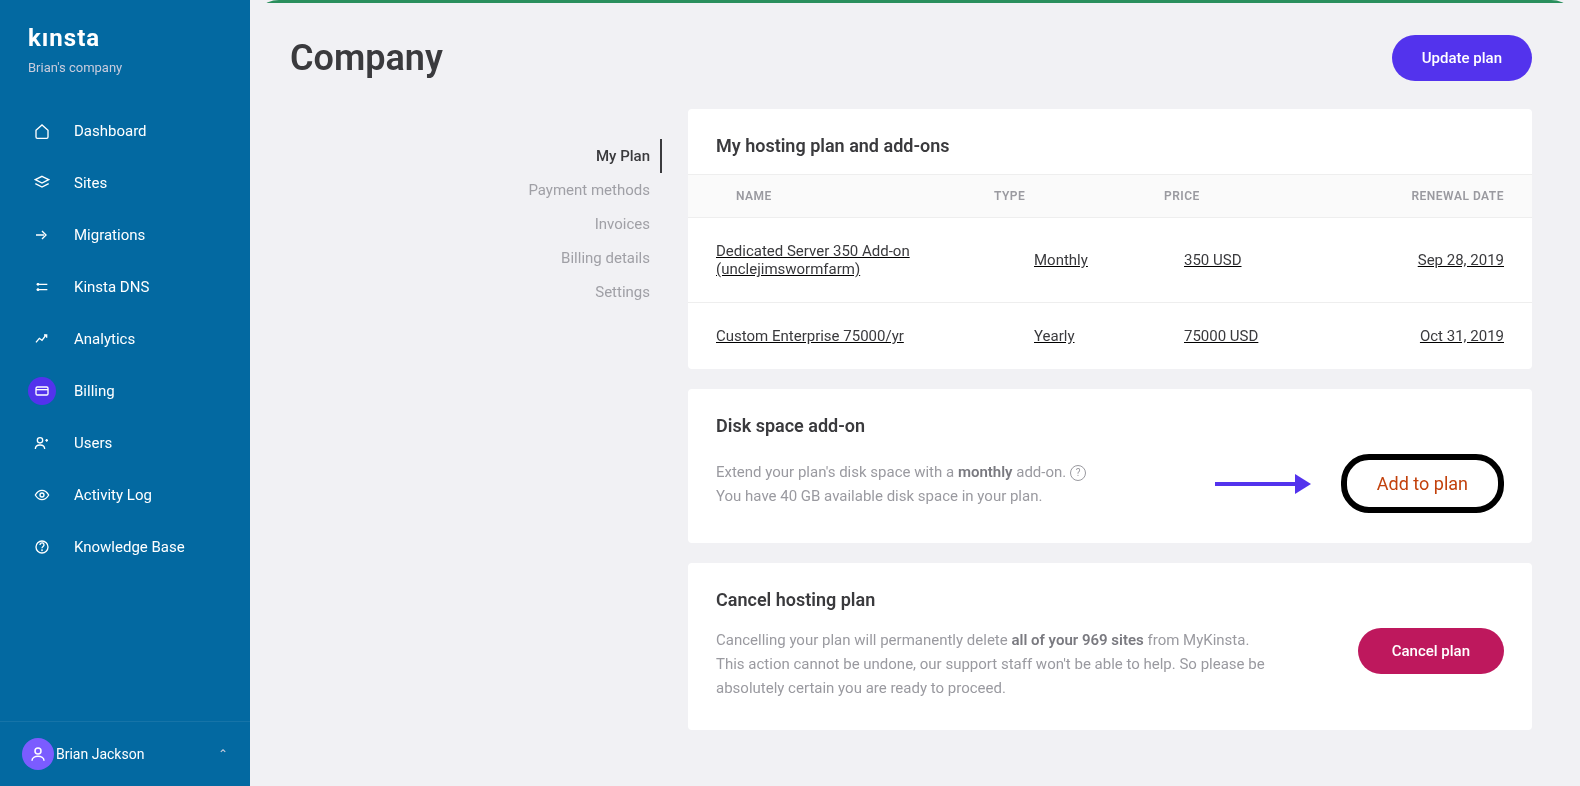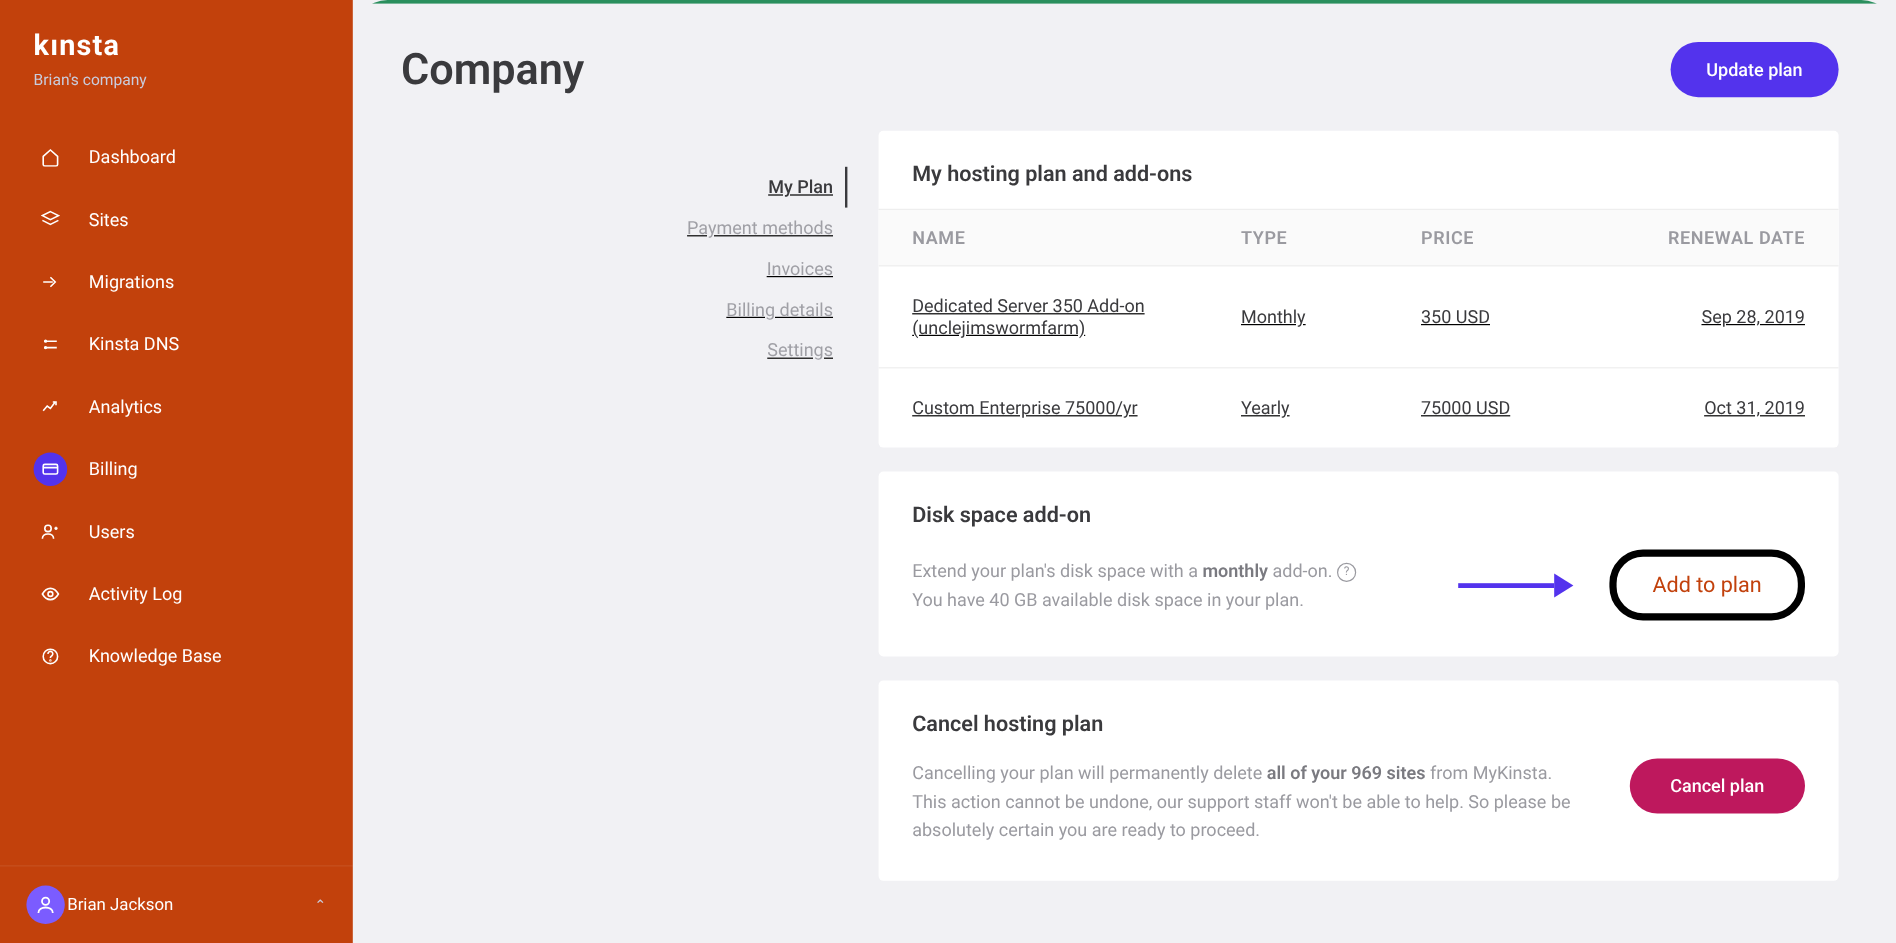--- a/index.html
+++ b/index.html
@@ -1,43 +1,43 @@
 <!DOCTYPE html>
 <html><head>
 <meta charset="utf-8">
 <style>
 * { margin:0; padding:0; box-sizing:border-box; font-family:-apple-system,BlinkMacSystemFont,"Segoe UI",Roboto,sans-serif; }
 body { background:#f1f1f4; width:1580px; height:786px; overflow:hidden; display:flex; }
-.sidebar { width:294px; background:#c2410c; height:100%; display:flex; flex-direction:column; color:#fff; padding-top:24px; }
+.sidebar { width:250px; background:#0369a1; height:100%; display:flex; flex-direction:column; color:#fff; padding-top:24px; }
 .logo { font-size:24px; font-weight:700; letter-spacing:1px; padding:0 28px 8px; }
 .company-name { font-size:13px; color:#c9ccdd; padding:0 28px 30px; }
 .nav { flex:1; }
 .nav-item { display:flex; align-items:center; gap:18px; padding:12px 28px; font-size:15px; color:#fff; cursor:pointer; }
 .nav-item.active .nav-icon-wrap { background:#5333ed; border-radius:50%; }
 .nav-icon-wrap { width:28px; height:28px; display:flex; align-items:center; justify-content:center; }
 .nav-icon { width:18px; height:18px; display:flex; align-items:center; justify-content:center; }
 .footer { display:flex; align-items:center; gap:2px; padding:16px 22px; border-top:1px solid rgba(255,255,255,0.08); }
 .avatar { width:32px; height:32px; background:#7b5cff; border-radius:50%; display:flex; align-items:center; justify-content:center; }
 .footer-name { font-size:14px; flex:1; }
 .chev-up { font-size:12px; color:#c9ccdd; }
 .main { flex:1; height:100%; overflow:auto;border-radius:29px; }
 .top-bar { border-top:3px solid #2a8f5d; }
 .header { display:flex; align-items:center; justify-content:space-between; padding:32px 48px 28px 40px; }
 .page-title { font-size:36px; font-weight:600; color:#3a3a3d; }
 .btn-primary { background:#5333ed; color:#fff; border:none; padding:14px 30px; border-radius:28px; font-size:15px; font-weight:500; cursor:pointer; }
 .content-row { display:flex; gap:18px; padding:0 48px 40px 0; }
 .submenu { width:155px; padding-top:30px; text-align:right; margin-left: auto; }
 .submenu-item { padding:8px 0; font-size:15px; color:#a0a0a6; cursor:pointer; }
 .submenu-item.active { color:#3a3a3d; font-weight:500; border-right:2px solid #3a3a3d; padding-right:10px; margin-right:-12px; }
-.submenu-wrap { width:420px; display:flex; justify-content:center; padding-right:20px;text-decoration:underline;}
+.submenu-wrap { width:420px; display:flex; justify-content:center; padding-right:20px;}
 .card-area { flex:1; }
 .card { background:#fff; border-radius:4px; margin-bottom:20px; }
 .card-title { font-size:18px; font-weight:600; color:#3a3a3d; padding:26px 28px 18px; }
 .thead { display:flex; padding:14px 28px; border-top:1px solid #eee; border-bottom:1px solid #eee; background:#fafafa; }
-.th { font-size:15px; font-weight:600; color:#9a9aa0; letter-spacing:.5px; text-transform:uppercase; }
+.th { font-size:12px; font-weight:600; color:#9a9aa0; letter-spacing:.5px; text-transform:uppercase;margin-left:20px; }
 .trow { display:flex; align-items:center; padding:24px 28px; border-bottom:1px solid #eee;text-decoration:underline; }
 .trow:last-child { border-bottom:none; }
 .td { font-size:15px; color:#3a3a3d; }
 .col-name { flex:1; }
 .col-type { width:150px; }
 .col-price { width:180px; }
 .col-date { width:140px; text-align:right; }
 .disk-body { padding:0 28px 30px; display:flex; align-items:center; gap:36px; }
 .disk-text { flex:1; font-size:15px; color:#9a9aa0; line-height:1.6; }
 .disk-text b { color:#7a7a80; font-weight:600; }

